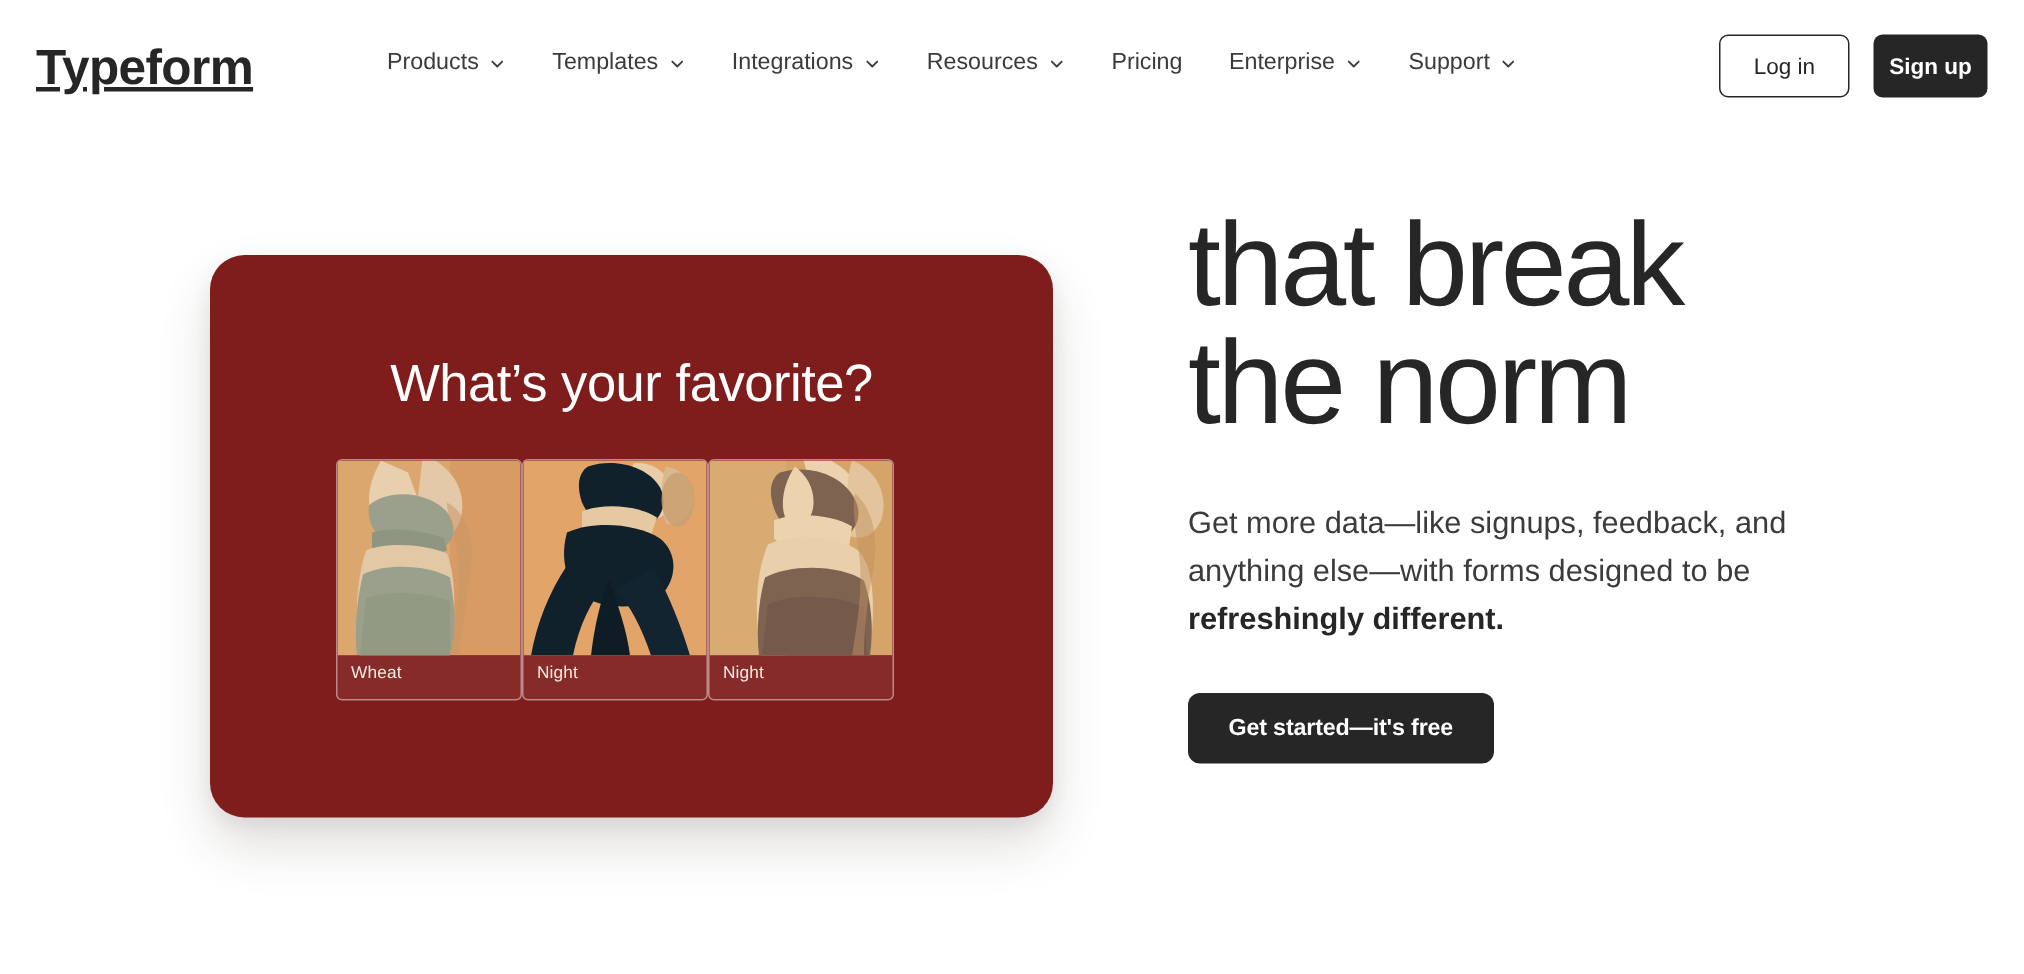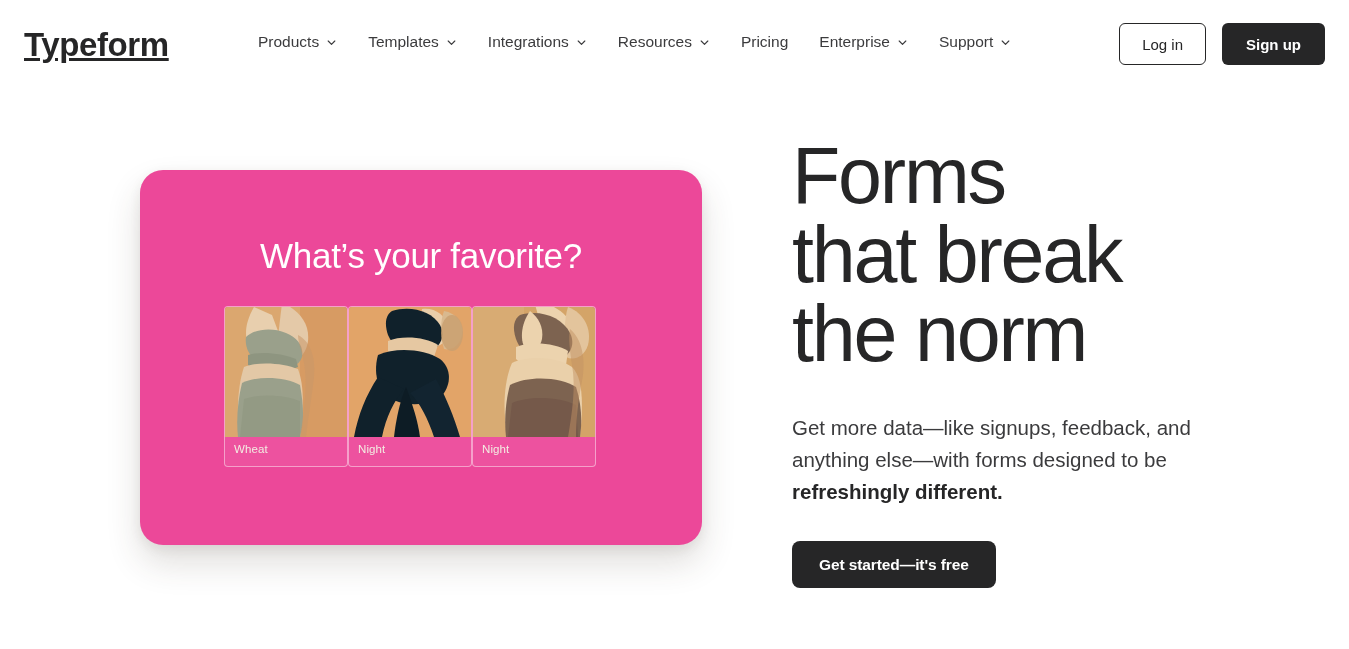--- a/index.html
+++ b/index.html
@@ -91,21 +91,21 @@
     font-family: inherit;
     cursor: pointer;
   }
 
   .btn-signup {
     display: inline-flex;
     align-items: center;
     justify-content: center;
     min-width: 76px;
     height: 42px;
-    padding: 0 24px;
+    padding: 0 10px;
     border: none;
     border-radius: 6px;
     background: #262627;
     color: #ffffff;
     font-size: 15px;
     font-weight: 700;
     font-family: inherit;
     cursor: pointer;
   }
 
@@ -120,21 +120,21 @@
     position: absolute;
     left: 140px;
     top: 82px;
     width: 562px;
     height: 375px;
   }
 
   .preview-card {
     width: 100%;
     height: 100%;
-    background: #ec4899;
+    background: #7f1d1d;
     border-radius: 23px;
     box-shadow: 0 18px 34px rgba(60, 50, 35, 0.16),
                 0 4px 12px rgba(60, 50, 35, 0.08);
     position: relative;
     overflow: hidden;
   }
 
   .preview-question {
     position: absolute;
     top: 68px;
@@ -371,21 +371,20 @@
           <div class="choice-label">Night</div>
         </div>
 
       </div>
     </div>
   </div>
 
   <div class="hero-copy">
 
     <h1 class="hero-title">
-      <span>Forms</span>
       <span>that break</span>
       <span>the norm</span>
     </h1>
 
     <p class="hero-sub"><span>Get more data—like signups, feedback, and anything else—with forms designed to be </span><b>refreshingly different.</b></p>
 
     <button class="btn-cta">Get started—it's free</button>
 
   </div>
 

